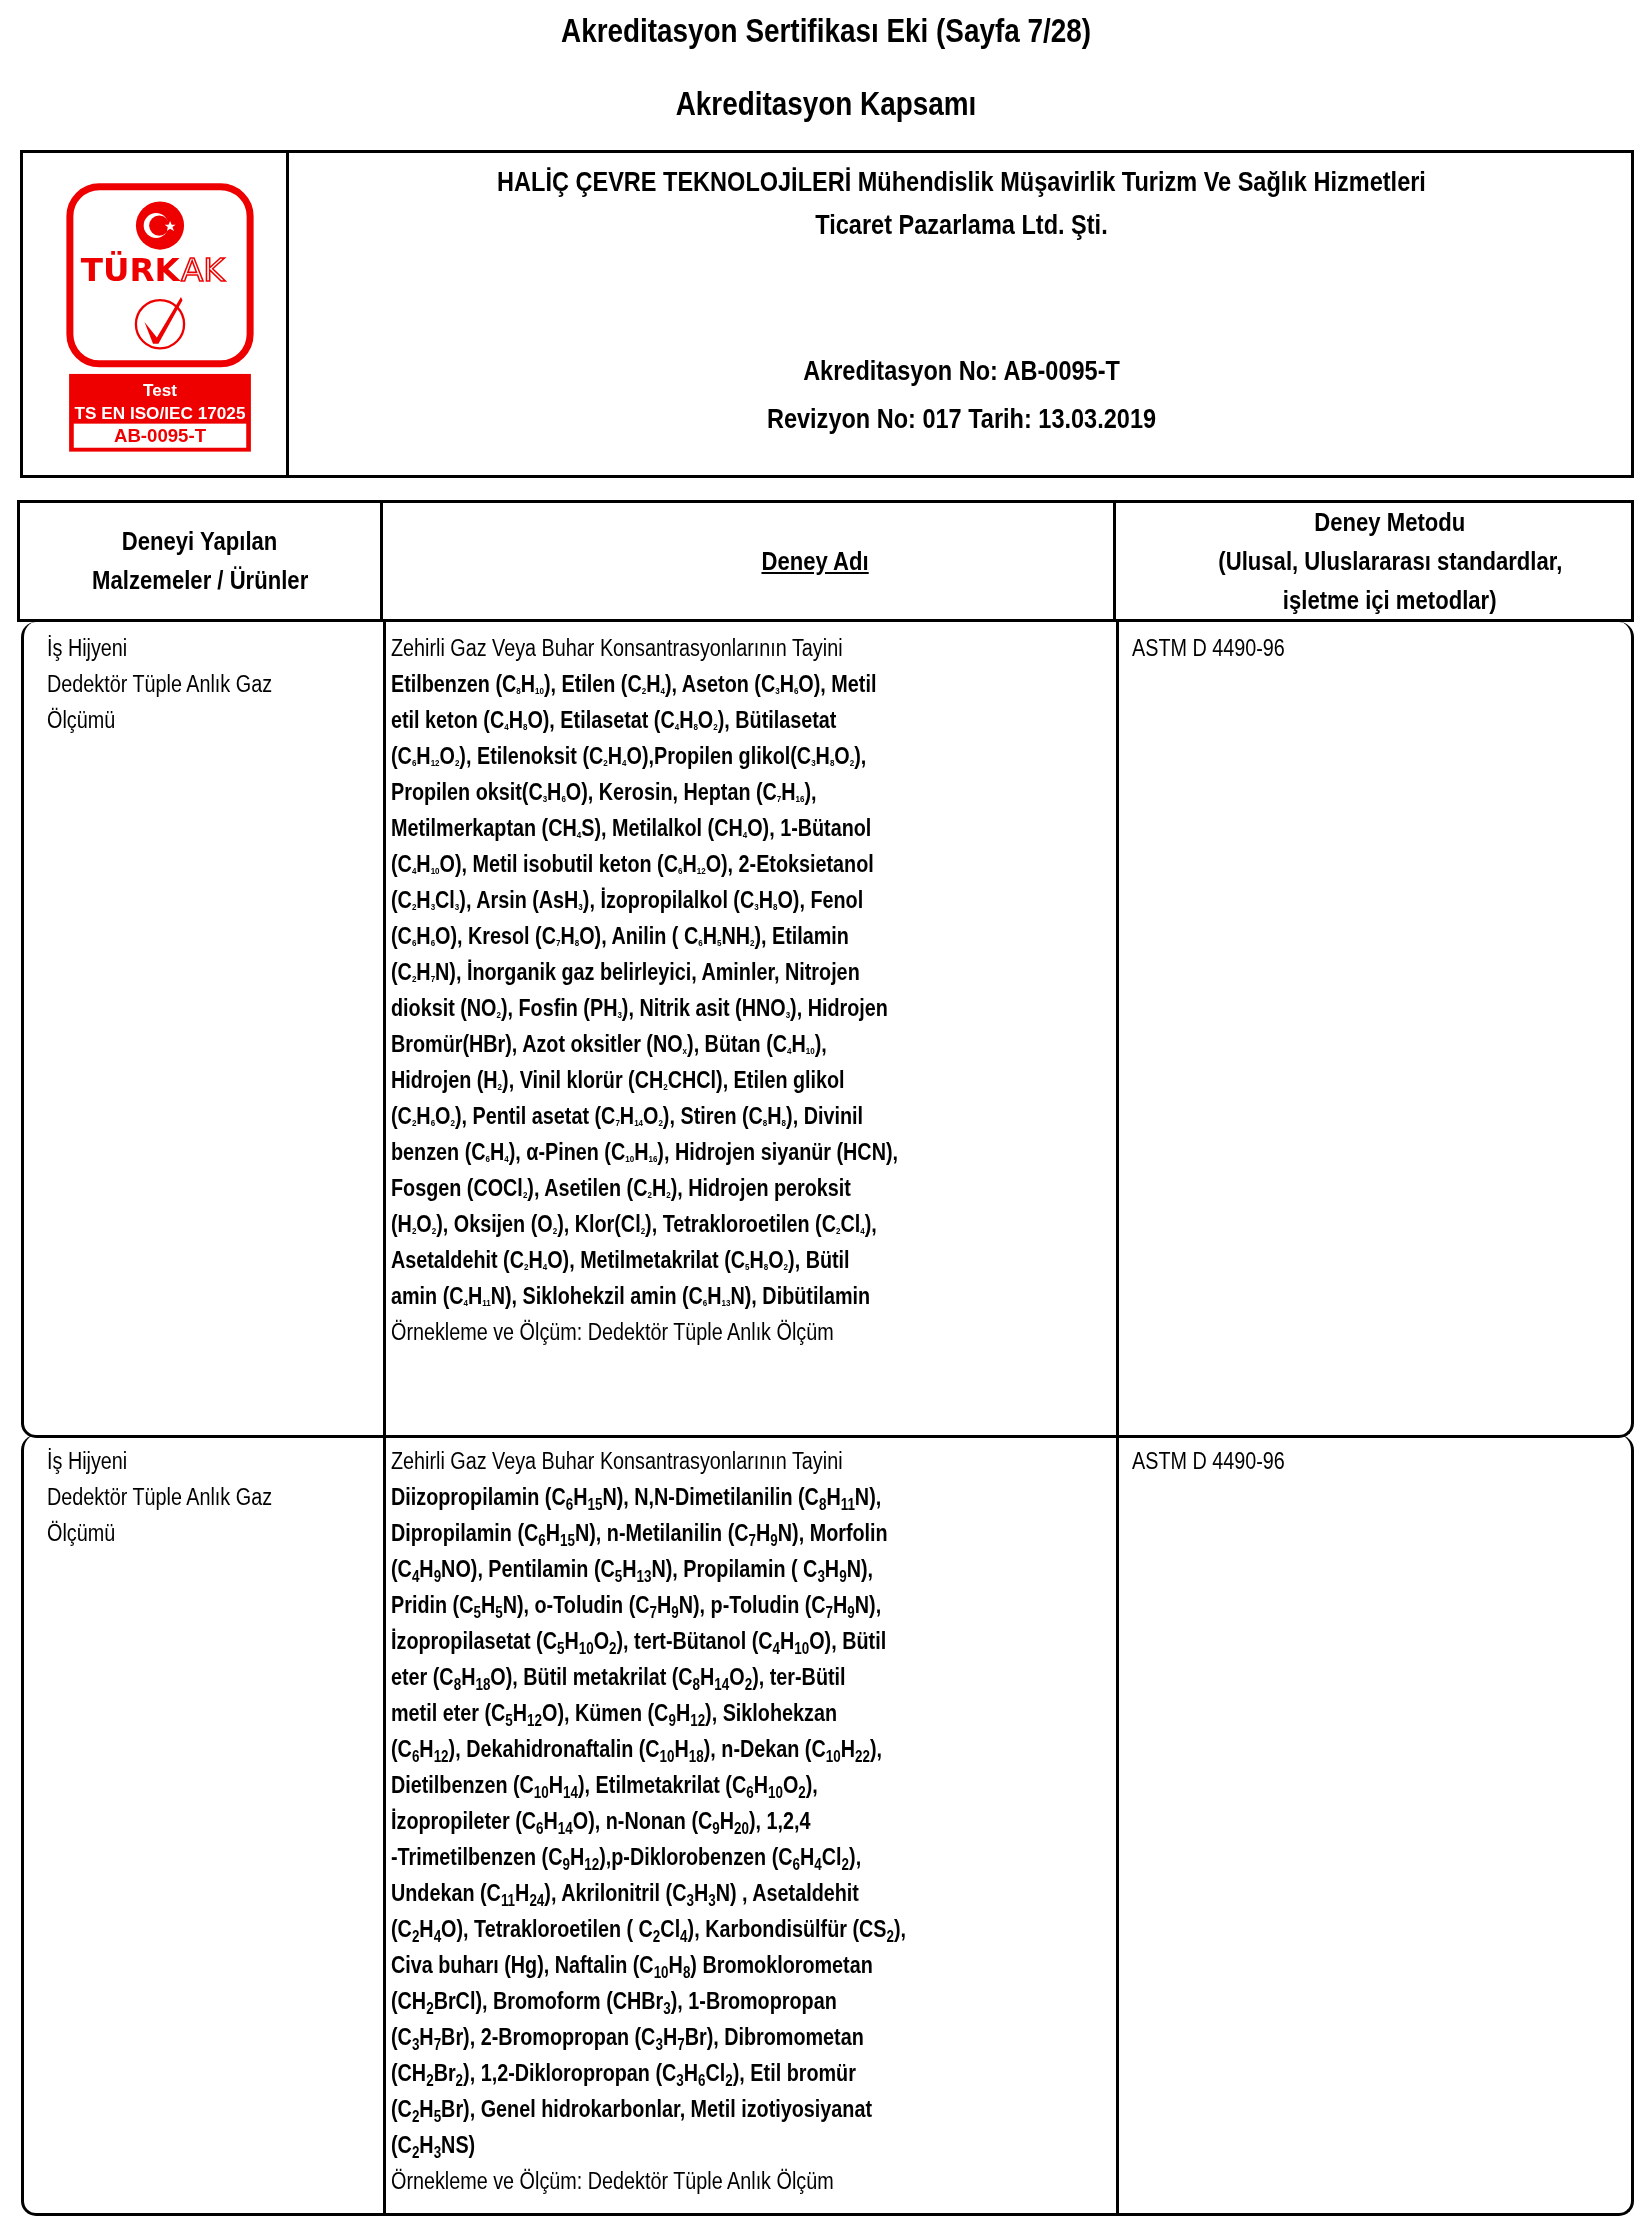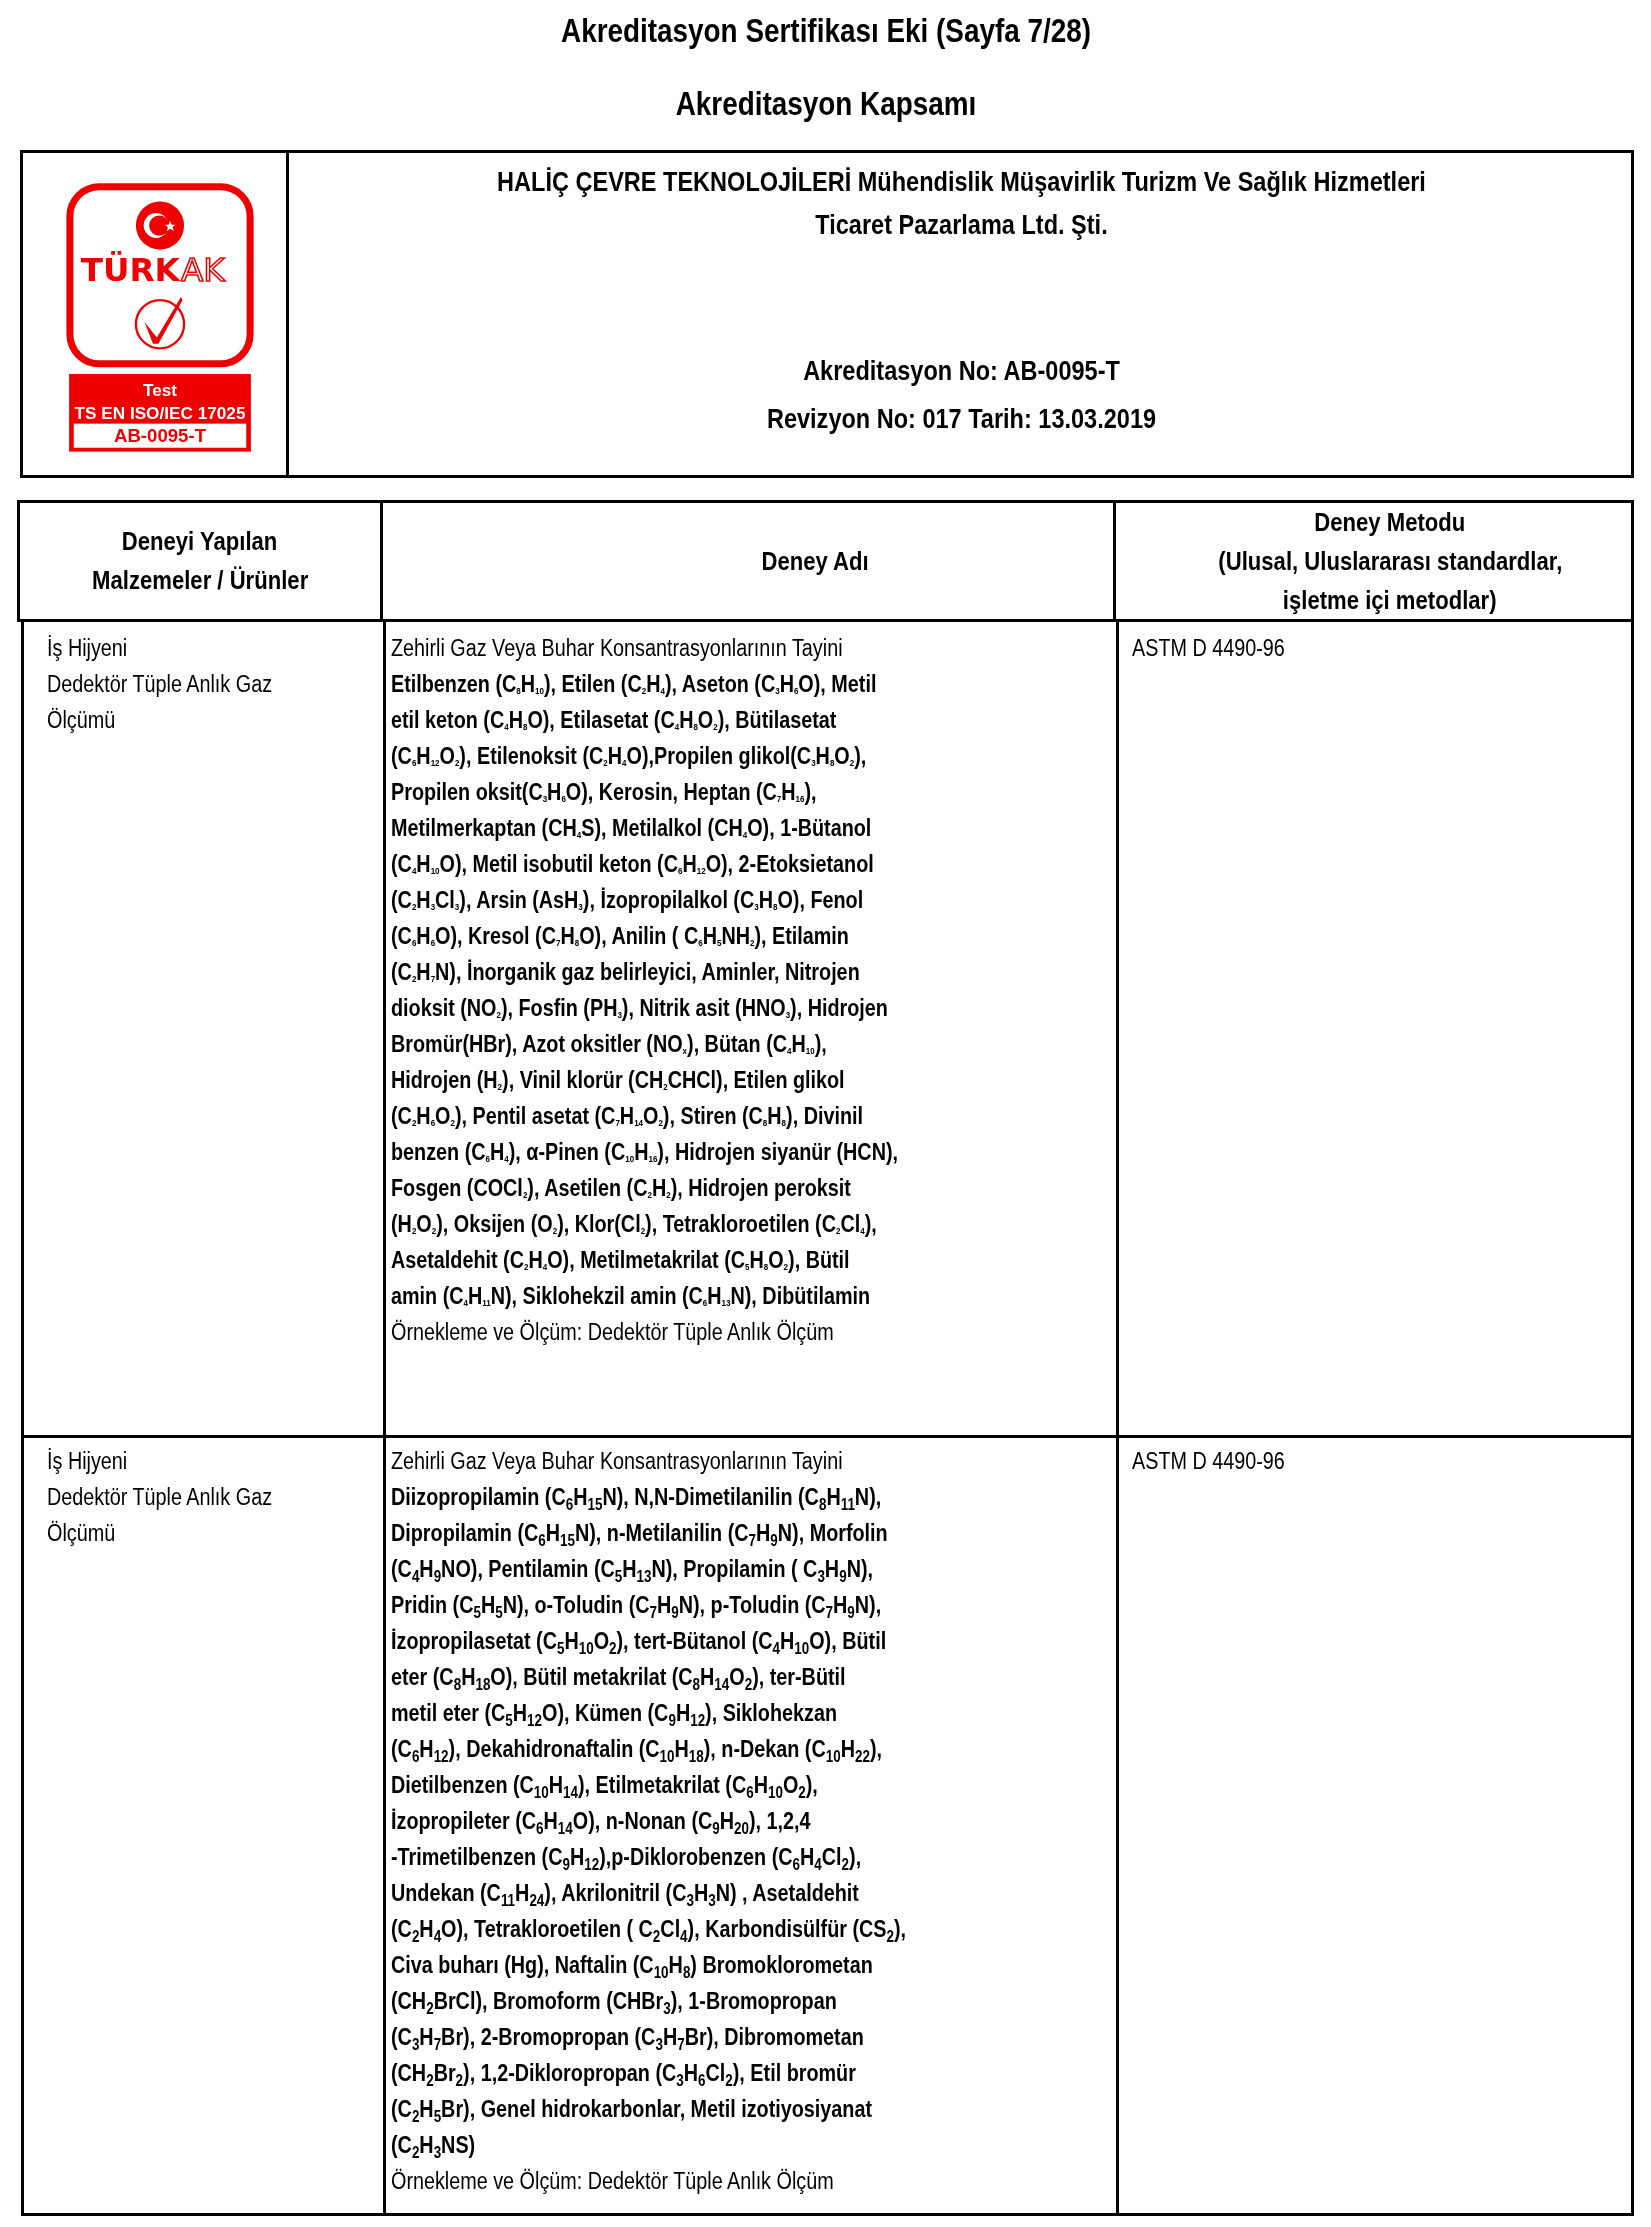--- a/index.html
+++ b/index.html
@@ -11,21 +11,21 @@
 
   .hdr-box { position:absolute; left:20px; top:150px; width:1614px; height:328px; border:3.1px solid #000; box-sizing:border-box; }
   .hdr-divider { position:absolute; left:286px; top:150px; width:3.1px; height:328px; background:#000; }
   .logo-wrap { position:absolute; left:66px; top:182px; width:188px; height:272px; }
   .company { position:absolute; left:289px; width:1345px; text-align:center; font-size:28px; transform:scaleX(0.84); transform-origin:center; white-space:nowrap; }
 
   .tbl-head { position:absolute; left:17px; top:500px; width:1617px; height:122px; border:3.1px solid #000; box-sizing:border-box; }
   .th { position:absolute; top:0; height:116px; display:flex; flex-direction:column; justify-content:center; align-items:center; text-align:center; font-size:26px; line-height:39px; }
   .th span { display:block; transform:scaleX(0.85); white-space:nowrap; }
 
-  .row { position:absolute; left:21px; width:1613px; box-sizing:border-box; border-left:3.1px solid #000; border-right:3.1px solid #000; border-bottom:3.1px solid #000; }
+  .row { position:absolute; left:21px; width:1613px; box-sizing:border-box; border-left:3.1px solid #000; border-right:3.1px solid #000; border-bottom:3.1px solid #000;border-radius:15px; }
   .vline { position:absolute; top:0; bottom:0; width:3.1px; background:#000; }
   .cell { position:absolute; top:7.8px; font-family:"Liberation Sans", sans-serif; font-size:23px; line-height:36px; color:#000; }
   .cell .ln { display:block; white-space:nowrap; }
   .cond { display:inline-block; transform-origin:left center; white-space:nowrap; }
   .reg { font-weight:normal; }
   .bold { font-weight:bold; }
   sub.tiny { font-size:9.3px; vertical-align:-1.6px; line-height:0; }
   sub.std { font-size:15.6px; vertical-align:-4.7px; line-height:0; }
 </style>
 </head>
@@ -65,21 +65,21 @@
 <div class="company narrow" style="top:355px;">Akreditasyon No: AB-0095-T</div>
 <div class="company narrow" style="top:403px;">Revizyon No: 017 Tarih:  13.03.2019</div>
 
 <div class="tbl-head">
   <div class="vline" style="left:360px;"></div>
   <div class="vline" style="left:1093px;"></div>
   <div class="th narrow" style="left:0; width:360px;">
     <span>Deneyi Yapılan</span>
     <span>Malzemeler / Ürünler</span>
   </div>
-  <div class="th narrow" style="left:363px; width:864px;">
+  <div class="th narrow" style="left:363px; width:864px;text-decoration:underline;">
     <span>Deney Adı</span>
   </div>
   <div class="th narrow" style="left:1096px; width:548px;">
     <span>Deney Metodu</span>
     <span>(Ulusal, Uluslararası standardlar,</span>
     <span>işletme içi metodlar)</span>
   </div>
 </div>
 
 <div class="row" style="top:622px; height:816px;">

